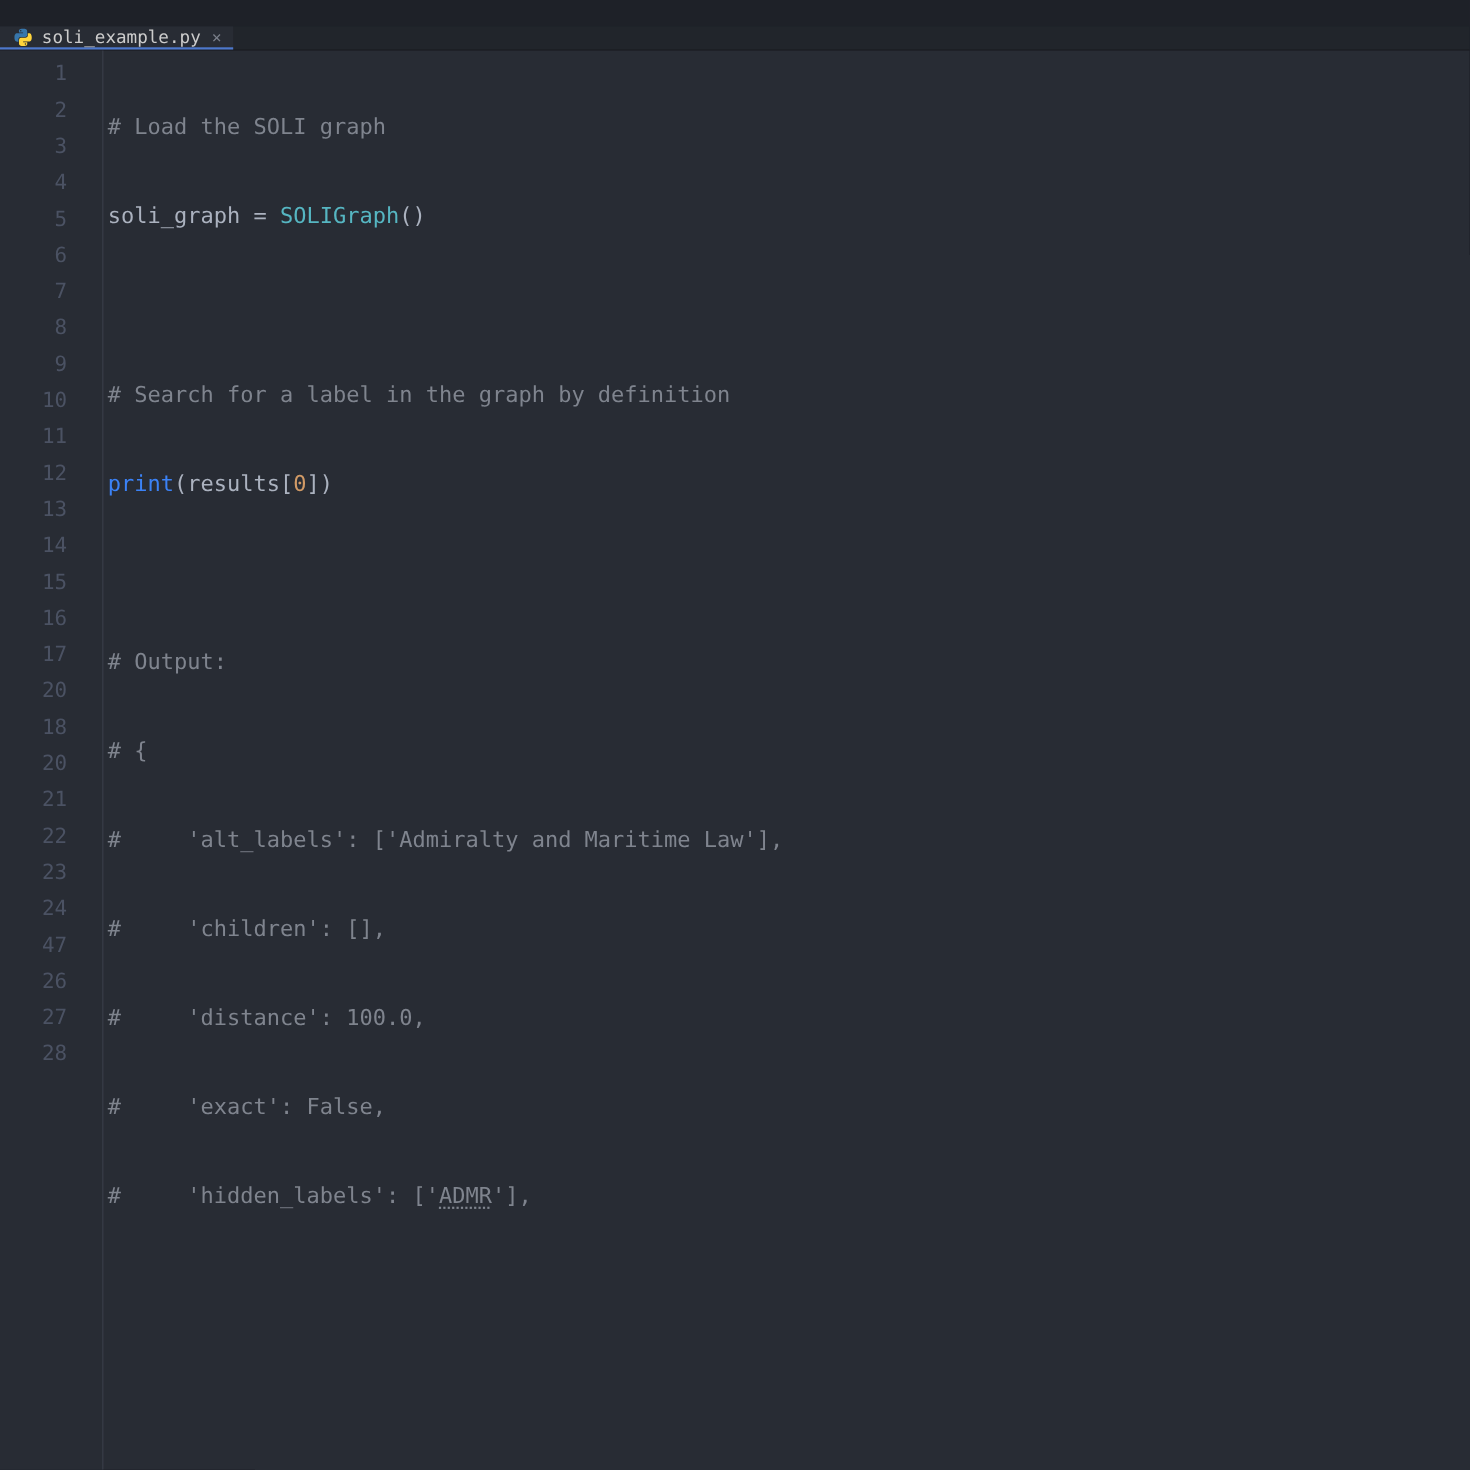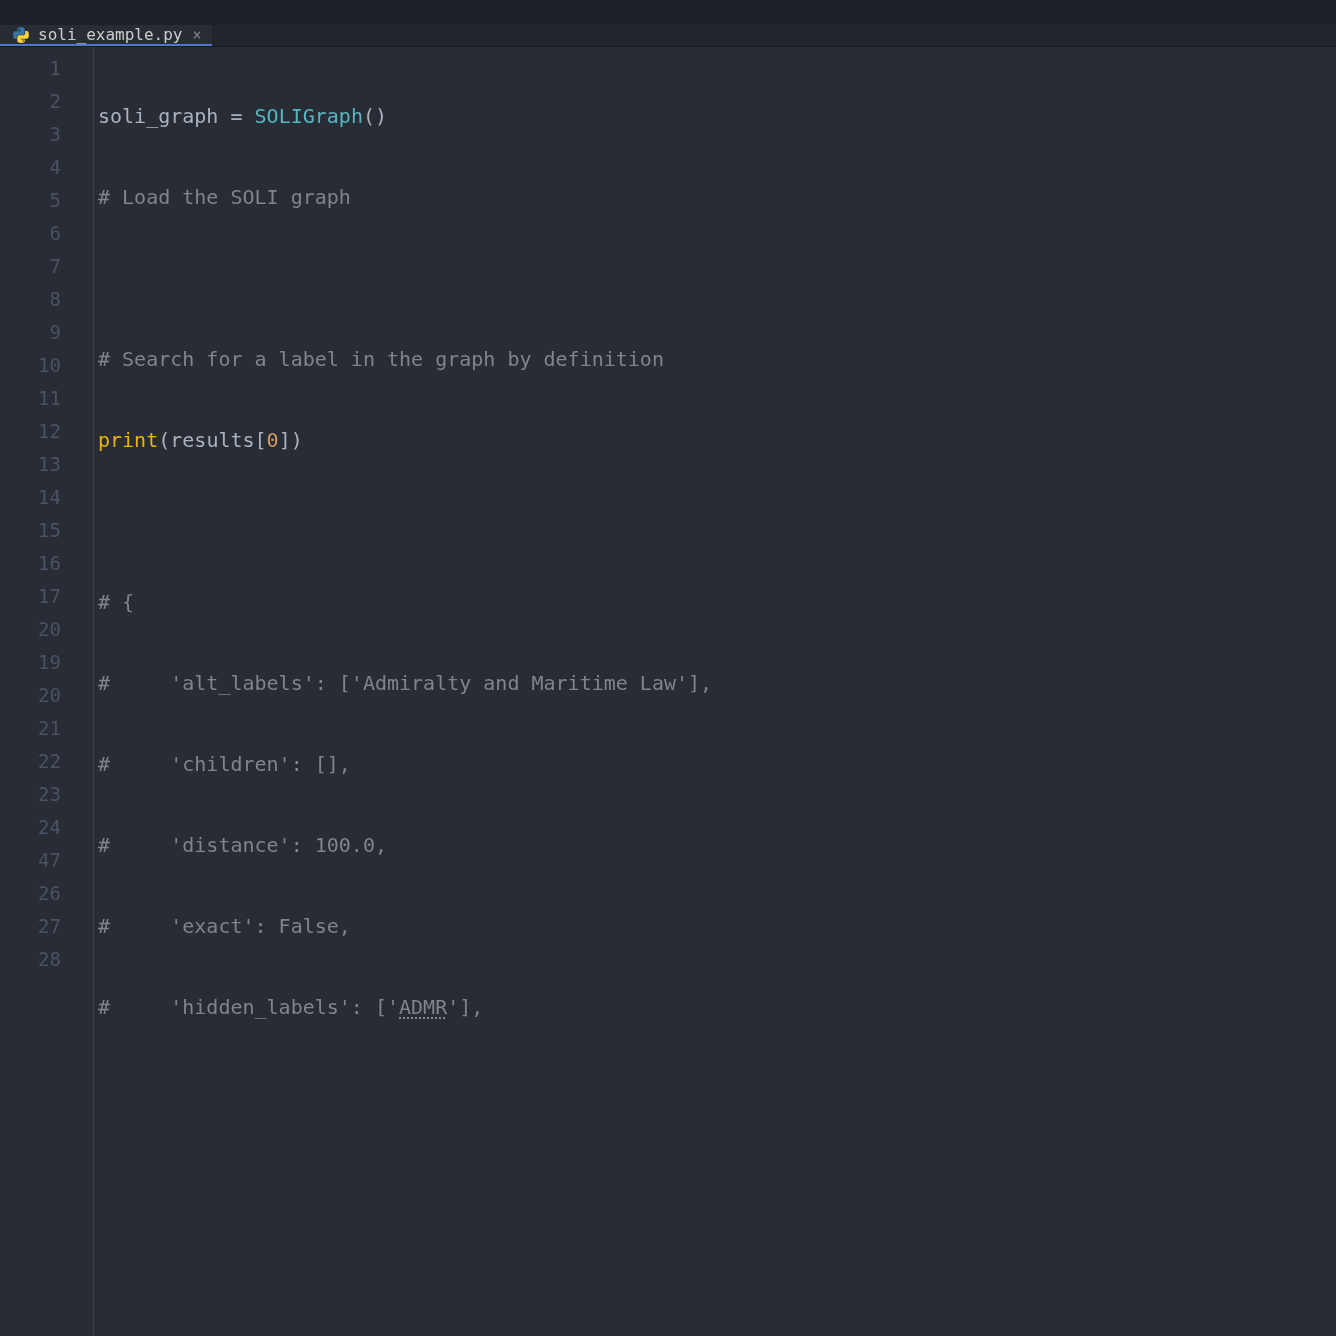--- a/index.html
+++ b/index.html
@@ -81,21 +81,21 @@
     white-space: pre;
   }
   .code .row {
     height: 33px;
     line-height: 33px;
   }
   .tok-comment { color: #7f848e; }
   .tok-ident   { color: #abb2bf; }
   .tok-op      { color: #abb2bf; }
   .tok-call    { color: #56b6c2; }
-  .tok-func    { color: #eab308; }
+  .tok-func    { color: #3b82f6; }
   .tok-string  { color: #98c379; }
   .tok-number  { color: #d19a66; }
   .tok-punct   { color: #abb2bf; }
   .underline-soft {
     text-decoration: underline;
     text-decoration-style: dotted;
     text-decoration-color: #7f848e;
     text-underline-offset: 3px;
   }
   .underline-link {
@@ -136,38 +136,39 @@
         <div class="ln">9</div>
         <div class="ln">10</div>
         <div class="ln">11</div>
         <div class="ln">12</div>
         <div class="ln">13</div>
         <div class="ln">14</div>
         <div class="ln">15</div>
         <div class="ln">16</div>
         <div class="ln">17</div>
         <div class="ln">20</div>
-        <div class="ln">19</div>
+        <div class="ln">18</div>
         <div class="ln">20</div>
         <div class="ln">21</div>
         <div class="ln">22</div>
         <div class="ln">23</div>
         <div class="ln">24</div>
         <div class="ln">47</div>
         <div class="ln">26</div>
         <div class="ln">27</div>
         <div class="ln">28</div>
       </div>
     <div class="code">
+      <div class="row"><span class="tok-comment"># Load the SOLI graph</span></div>
       <div class="row"><span class="tok-ident">soli_graph</span><span class="tok-op"> = </span><span class="tok-call">SOLIGraph</span><span class="tok-punct">()</span></div>
-      <div class="row"><span class="tok-comment"># Load the SOLI graph</span></div>
       <div class="row"></div>
       <div class="row"><span class="tok-comment"># Search for a label in the graph by definition</span></div>
       <div class="row"><span class="tok-func">print</span><span class="tok-punct">(</span><span class="tok-ident">results</span><span class="tok-punct">[</span><span class="tok-number">0</span><span class="tok-punct">])</span></div>
       <div class="row"></div>
+      <div class="row"><span class="tok-comment"># Output:</span></div>
       <div class="row"><span class="tok-comment"># {</span></div>
       <div class="row"><span class="tok-comment">#     'alt_labels': ['Admiralty and Maritime Law'],</span></div>
       <div class="row"><span class="tok-comment">#     'children': [],</span></div>
       <div class="row"><span class="tok-comment">#     'distance': 100.0,</span></div>
       <div class="row"><span class="tok-comment">#     'exact': False,</span></div>
       <div class="row"><span class="tok-comment">#     'hidden_labels': ['</span><span class="tok-comment underline-soft">ADMR</span><span class="tok-comment">'],</span></div>
       
       
       
       

